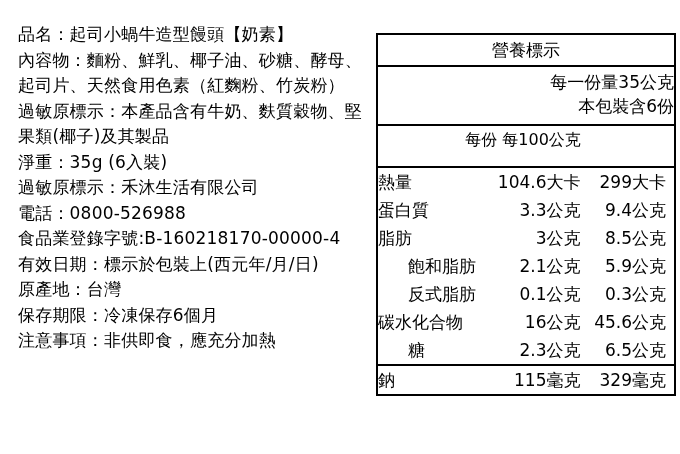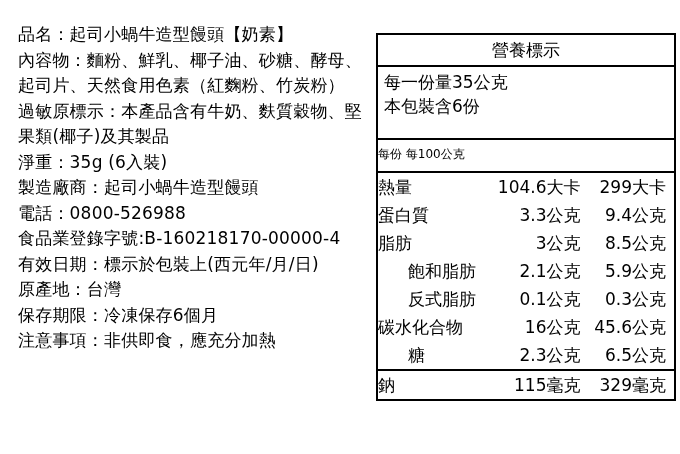--- a/index.html
+++ b/index.html
@@ -51,32 +51,33 @@
   .nutri-title {
     text-align: center;
     font-size: 17px;
     line-height: 20px;
     padding: 5px 0 5px 0;
     border-bottom: 2px solid #000;
   }
   .nutri-serving {
     font-size: 17px;
     line-height: 24px;
-    padding: 3px 0 20px 6px;
+    padding: 3px 0 6px 6px;
+    text-align: right;
   }
   .nutri-serving .srv-line {
     display: block;
   }
   .nutri-colhead {
     border-top: 2px solid #000;
     border-bottom: 2px solid #000;
-    font-size: 12px;
+    font-size: 16px;
     line-height: 24px;
-    padding: 2px 6px 5px 0;
-    text-align: left;
+    padding: 2px 6px 14px 0;
+    text-align: center;
   }
   table.nutri-rows {
     width: 100%;
     border-collapse: collapse;
     font-size: 17px;
     padding-left: 44px;
   }
   table.nutri-rows td {
     padding: 2px 0 2px 0;
     line-height: 24px;
@@ -107,21 +108,21 @@
 </head>
 <body>
 
 <div class="page">
 
   <div class="info-block">
     <div class="info-line">品名：起司小蝸牛造型饅頭【奶素】</div>
     <div class="info-line">內容物：麵粉、鮮乳、椰子油、砂糖、酵母、起司片、天然食用色素（紅麴粉、竹炭粉）</div>
     <div class="info-line">過敏原標示：本產品含有牛奶、麩質穀物、堅果類(椰子)及其製品</div>
     <div class="info-line">淨重：35g (6入裝)</div>
-    <div class="info-line">製造廠商：起司小蝸牛造型饅頭</div>
+    <div class="info-line">過敏原標示：禾沐生活有限公司</div>
     <div class="info-line">電話：0800-526988</div>
     <div class="info-line">食品業登錄字號:B-160218170-00000-4</div>
     <div class="info-line">有效日期：標示於包裝上(西元年/月/日)</div>
     <div class="info-line">原產地：台灣</div>
     <div class="info-line">保存期限：冷凍保存6個月</div>
     <div class="info-line">注意事項：非供即食，應充分加熱</div>
   </div>
 
   <div class="nutrition">
     <div class="nutri-title">營養標示</div>

